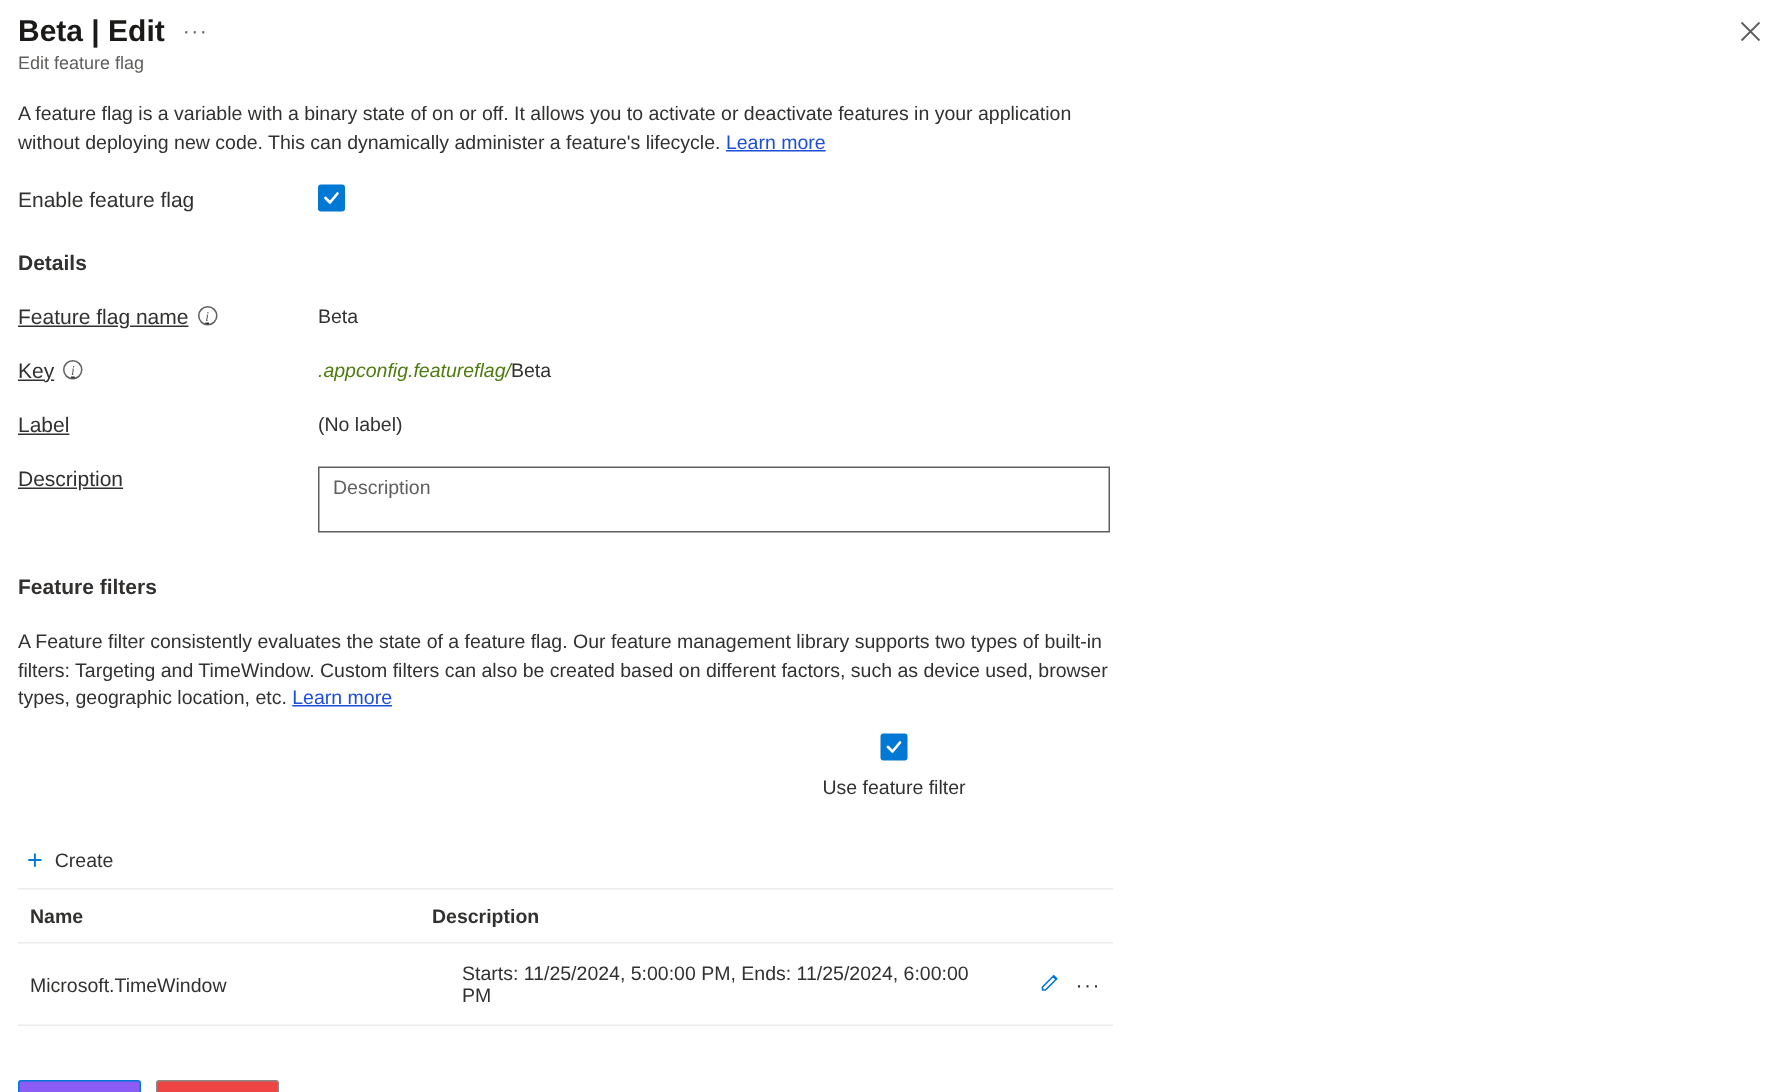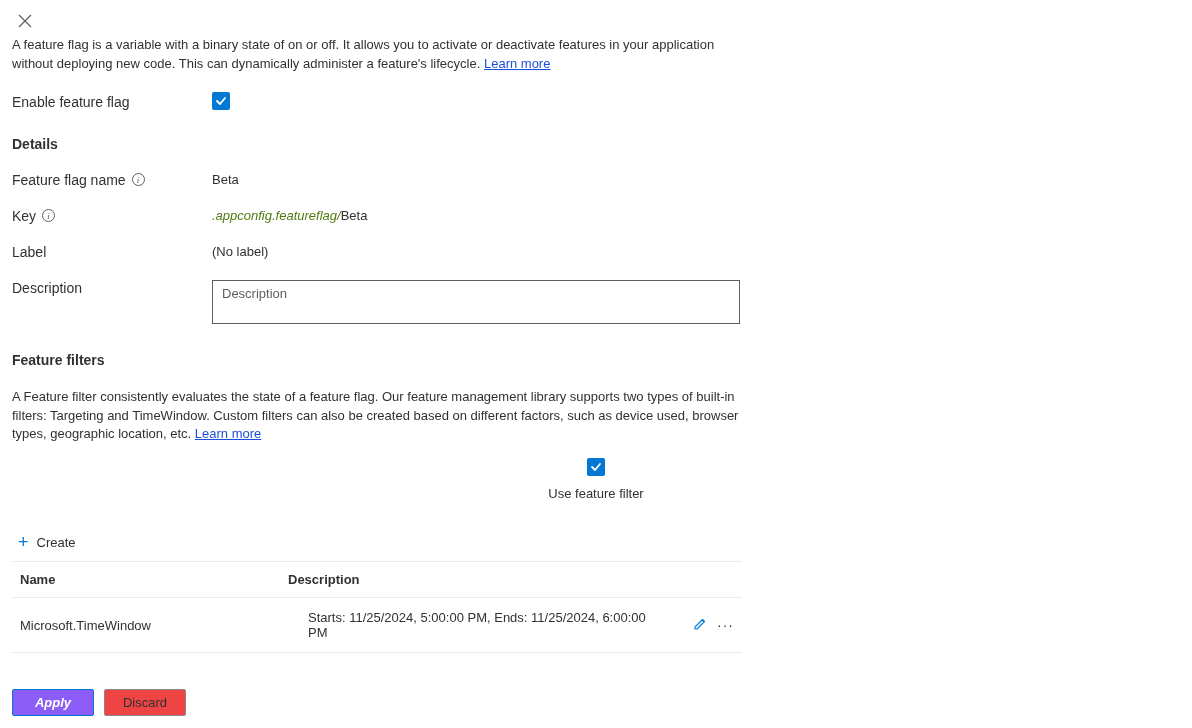--- a/index.html
+++ b/index.html
@@ -31,21 +31,21 @@
     }
     .info-icon::after{ content:"i"; font-style: italic;}
     .checkbox {
       width: 18px; height: 18px; background: #0078d4; border-radius: 2px;
       display: inline-flex; align-items: center; justify-content: center;
       cursor: pointer;
     }
     .checkbox svg { width: 12px; height: 12px; }
     .section-heading { font-size: 14px; font-weight: 600; margin-top: 4px; margin-bottom: 20px; }
     .details-row { display: flex; align-items: flex-start; margin-bottom: 20px; }
-    .details-row .field-label { padding-top: 0; }
+    .details-row .field-label { padding-top: 0; text-decoration: underline; }
     .details-value { font-size: 13px; color: #323130; }
     .key-prefix { font-style: italic; color: #4d7c0f; }
     .desc-input {
       width: 528px; height: 44px; border: 1px solid #605e5c;
       font-family: inherit; font-size: 13px; padding: 5px 9px; resize: none;
     }
     .desc-input::placeholder { color: #605e5c; }
     .filter-intro { font-size: 13px; color: #323130; max-width: 736px; line-height: 1.45; margin-bottom: 14px; }
     .use-filter-row { display: flex; align-items: center; gap: 10px; margin-bottom: 32px; flex-direction: column; }
     .use-filter-row span { font-size: 13px; }
@@ -69,20 +69,27 @@
     .btn-secondary { background: #ef4444; color: #323130; border: 1px solid #8a8886; }
     .col-name { width: 268px; padding-left: 8px;}
     .col-params-h { width: auto; }
     .col-actions { width: 80px; }
     .col-params { padding-left: 28px !important; }
   </style>
 </head>
 <body>
 
 <div class="header-row">
+  <div>
+    <div class="title-block">
+      <h1>Beta | Edit</h1>
+      <span class="more-dots">···</span>
+    </div>
+    <div class="subtitle">Edit feature flag</div>
+  </div>
   <span class="close-x">
     <svg viewBox="0 0 14 14">
         <path d="M1 1 L13 13 M13 1 L1 13" stroke="#605e5c" stroke-width="1.2" fill="none"></path>
       </svg>
   </span>
 </div>
 
 <div class="intro">
   <span>A feature flag is a variable with a binary state of on or off. It allows you to activate or deactivate features in your application without deploying new code. This can dynamically administer a feature's lifecycle. </span><a>Learn more</a>
 </div>

